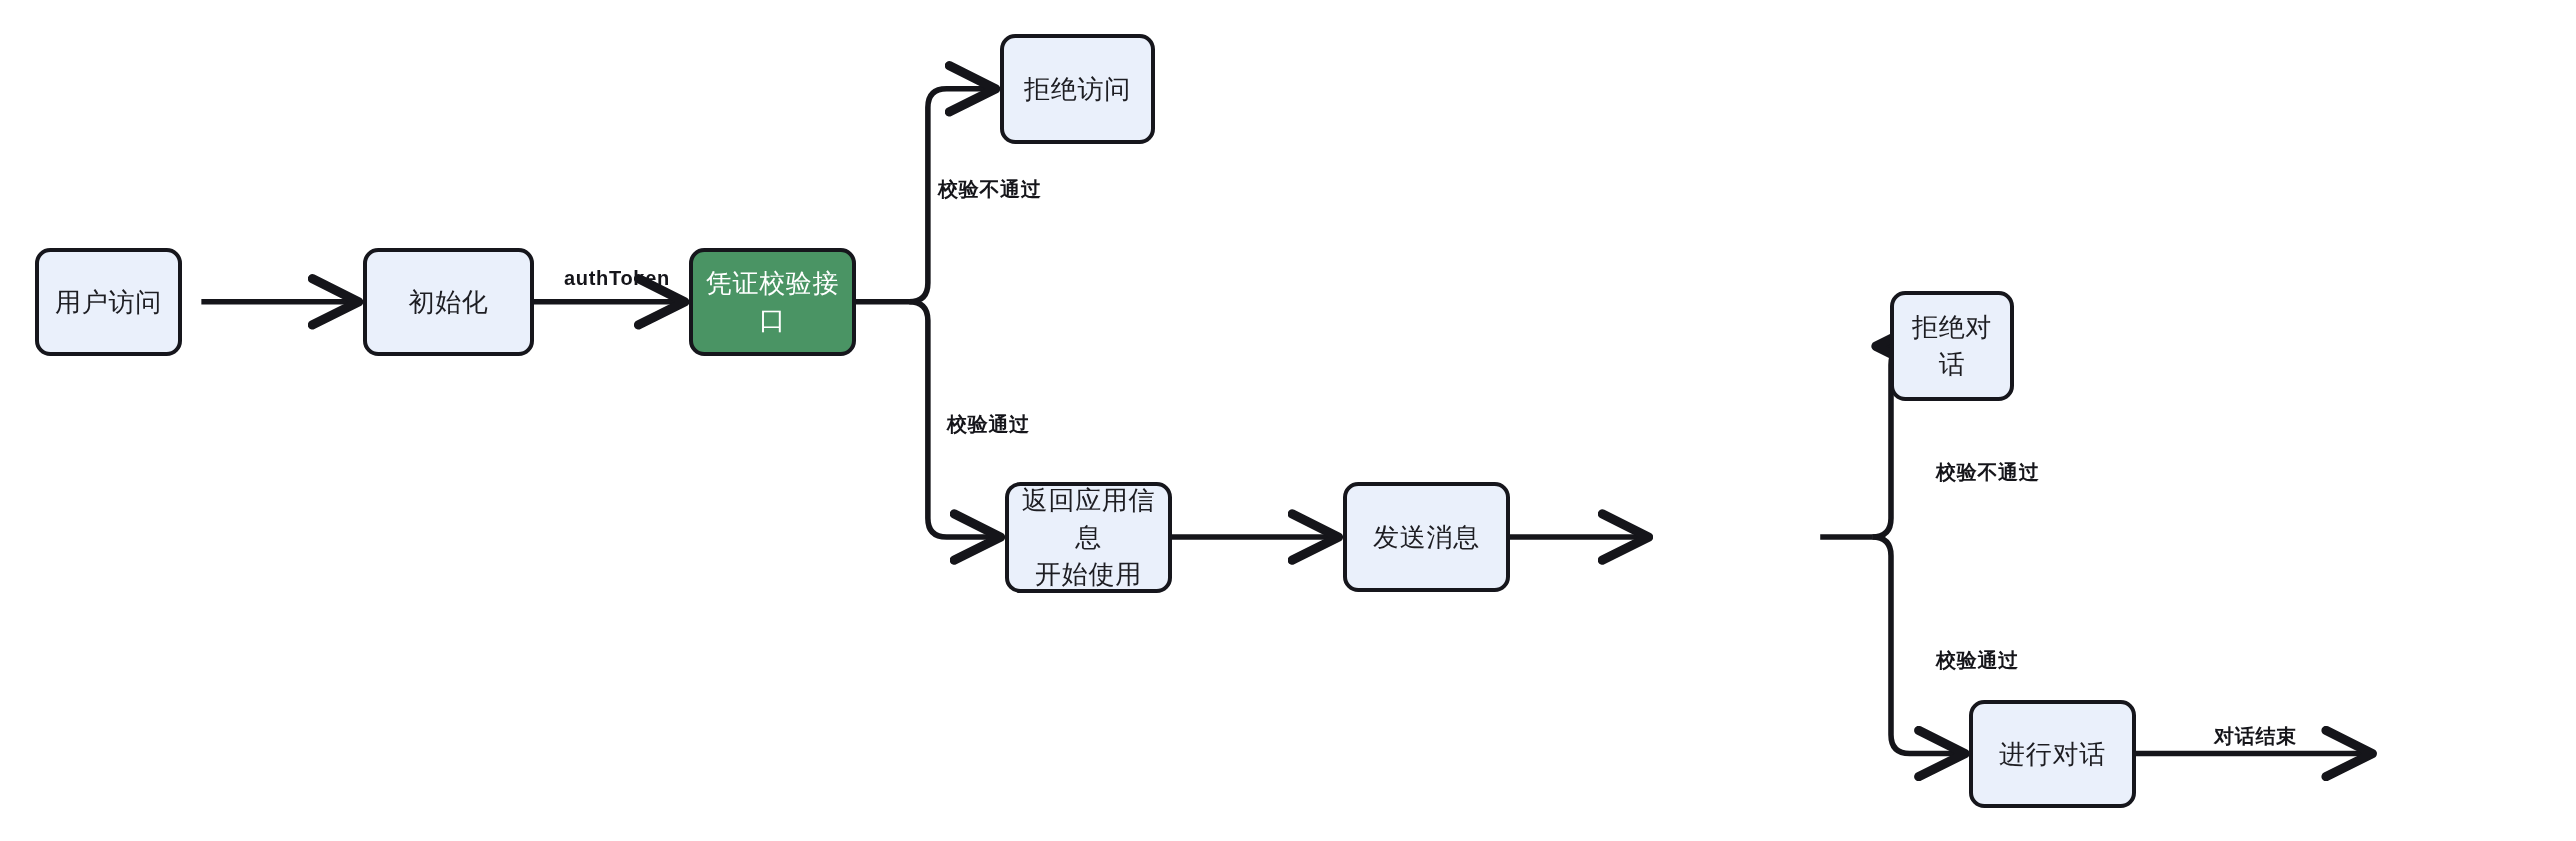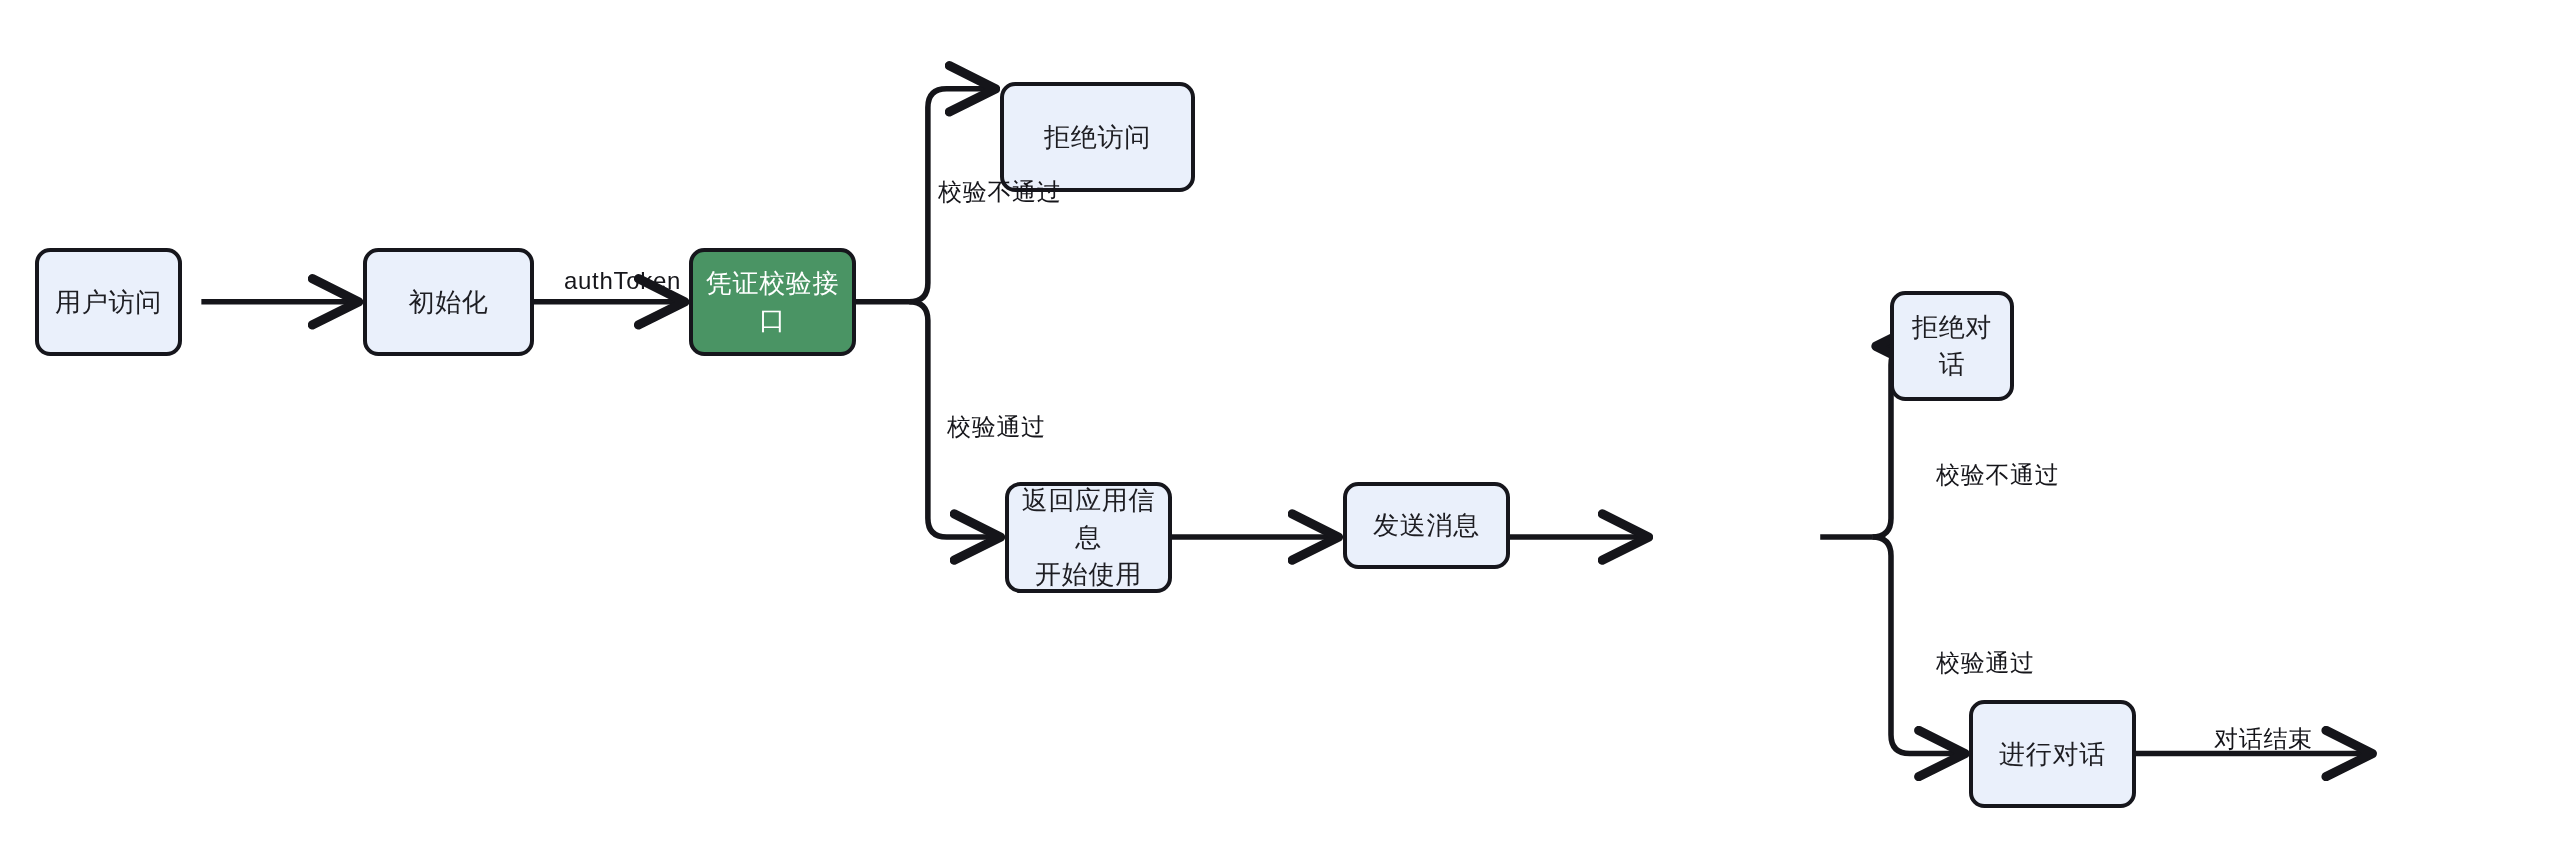--- a/index.html
+++ b/index.html
@@ -46,25 +46,26 @@
     background: #4a9464;
     color: #ffffff;
   }
   .node .label {
     display: block;
     padding: 0 7px;
     white-space: pre-line;
   }
   .edge-label {
     position: absolute;
-    font-size: 24px;
+    font-size: 20px;
     color: #15151a;
     letter-spacing: 0.7px;
     white-space: nowrap;
     z-index: 3;
+    font-weight: bold;
   }
 </style>
 </head>
 <body>
 
 <div id="canvas">
 
   <svg id="edges" viewBox="0 0 3712 1212" xmlns="http://www.w3.org/2000/svg">
     <defs>
       <marker id="arrow" viewBox="0 0 12 12" refX="10" refY="6" markerWidth="10" markerHeight="10" orient="auto-start-reverse">
@@ -91,30 +92,30 @@
   </div>
 
   <div class="node plain" style="left:363px; top:248px; width:171px; height:108px;">
     <span class="label">初始化</span>
   </div>
 
   <div class="node accent" style="left:689px; top:248px; width:167px; height:108px;">
     <span class="label">凭证校验接口</span>
   </div>
 
-  <div class="node plain" style="left:1000px; top:34px; width:195px; height:110px;margin-top:48px;">
+  <div class="node plain" style="left:1000px; top:34px; width:155px; height:110px;">
     <span class="label">拒绝访问</span>
   </div>
 
   <div class="node plain" style="left:1005px; top:482px; width:167px; height:111px;">
     <span class="label">返回应用信息
 开始使用</span>
   </div>
 
-  <div class="node plain" style="left:1343px; top:482px; width:167px; height:87px;">
+  <div class="node plain" style="left:1343px; top:482px; width:167px; height:110px;">
     <span class="label">发送消息</span>
   </div>
 
 
   <div class="node plain" style="left:1890px; top:291px; width:124px; height:110px;">
     <span class="label">拒绝对话</span>
   </div>
 
   <div class="node plain" style="left:1969px; top:700px; width:167px; height:108px;">
     <span class="label">进行对话</span>

